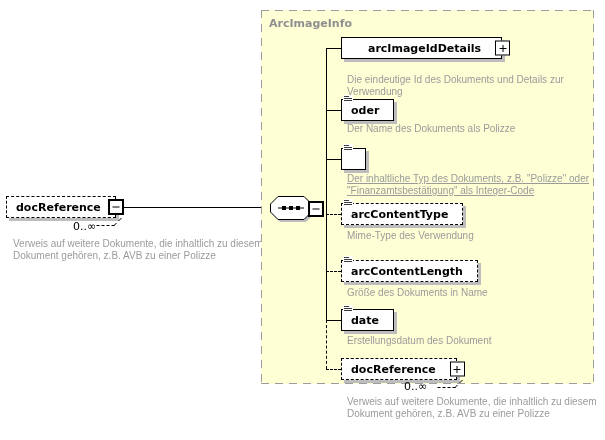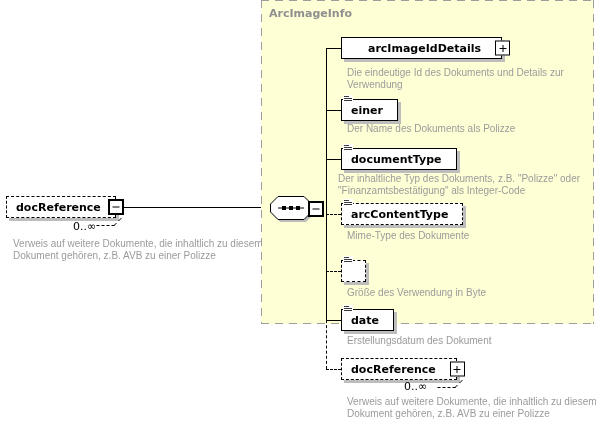--- a/index.html
+++ b/index.html
@@ -45,21 +45,21 @@
     transform:skewX(-45deg);z-index:1;
   }
 
   .desc{
     position:absolute;font-size:10px;line-height:12px;color:#9b9b9b;
     font-family:"Liberation Sans", sans-serif;
   }
   .card{position:absolute;font-size:11px;color:#000;}
 
   
-  .panel{position:absolute;left:261px;top:0;width:333px;height:324px;background:#fffdd6;background:#ffffd6;text-align:right;}
+  .panel{position:absolute;left:261px;top:10px;width:333px;height:374px;background:#fffdd6;background:#ffffd6;text-align:right;}
   .pb{position:absolute;}
   .pb-top{left:0;top:0;width:100%;height:1px;background:repeating-linear-gradient(90deg,#9d9d9d 0 8px,transparent 8px 14px);}
   .pb-bottom{left:0;bottom:0;width:100%;height:1px;background:repeating-linear-gradient(90deg,#9d9d9d 0 8px,transparent 8px 14px);}
   .pb-left{left:0;top:0;width:1px;height:100%;background:repeating-linear-gradient(180deg,#9d9d9d 0 8px,transparent 8px 14px);}
   .pb-right{right:0;top:0;width:1px;height:100%;background:repeating-linear-gradient(180deg,#9d9d9d 0 8px,transparent 8px 14px);}
   .panel-title{position:absolute;left:8px;top:7px;font-size:11px;font-weight:bold;color:#8f8f8f;}
 
   .seq{position:absolute;left:270px;top:196px;filter:drop-shadow(2px 2px 0 #bdbdbd);z-index:3;}
   .seq-toggle{position:absolute;left:308px;top:201px;right:auto;transform:none;z-index:5;}
 
@@ -110,60 +110,60 @@
 <div class="line" style="left:326px;top:159px;width:15px;height:1px;"></div>
 <div class="dline-h" style="left:326px;top:214px;width:15px;"></div>
 <div class="dline-h" style="left:326px;top:271px;width:15px;"></div>
 <div class="line" style="left:326px;top:320px;width:15px;height:1px;"></div>
 <div class="dline-h" style="left:326px;top:369px;width:15px;"></div>
 
 <div class="elbox b0">
   <span>arcImageIdDetails</span>
   <span class="toggle plus"></span>
 </div>
-<div class="desc" style="left:347px;top:67px;width:250px;">Die eindeutige Id des Dokuments und Details zur Verwendung</div>
+<div class="desc" style="left:347px;top:74px;width:250px;">Die eindeutige Id des Dokuments und Details zur Verwendung</div>
 
 <div class="elbox b1">
   <span class="simple-ico">
       <i></i>
       <i></i>
       <i></i>
     </span>
-  <span>einer</span>
+  <span>oder</span>
 </div>
 <div class="desc" style="left:347px;top:123px;width:250px;">Der Name des Dokuments als Polizze</div>
 
 <div class="elbox b2">
   <span class="simple-ico">
       <i></i>
       <i></i>
       <i></i>
     </span>
-  <span>documentType</span>
 </div>
-<div class="desc" style="left:338px;top:173px;width:250px;">Der inhaltliche Typ des Dokuments, z.B. "Polizze" oder "Finanzamtsbestätigung" als Integer-Code</div>
+<div class="desc" style="left:347px;top:173px;width:250px;text-decoration:underline;">Der inhaltliche Typ des Dokuments, z.B. "Polizze" oder "Finanzamtsbestätigung" als Integer-Code</div>
 
 <div class="elbox optional b3">
   <span class="simple-ico">
       <i></i>
       <i></i>
       <i></i>
     </span>
   <span>arcContentType</span>
 </div>
-<div class="desc" style="left:347px;top:230px;width:250px;">Mime-Type des Dokumente</div>
+<div class="desc" style="left:347px;top:230px;width:250px;">Mime-Type des Verwendung</div>
 
 <div class="elbox optional b4">
   <span class="simple-ico">
       <i></i>
       <i></i>
       <i></i>
     </span>
+  <span>arcContentLength</span>
 </div>
-<div class="desc" style="left:347px;top:287px;width:250px;">Größe des Verwendung in Byte</div>
+<div class="desc" style="left:347px;top:287px;width:250px;">Größe des Dokuments in Name</div>
 
 <div class="elbox b5">
   <span class="simple-ico">
       <i></i>
       <i></i>
       <i></i>
     </span>
   <span>date</span>
 </div>
 <div class="desc" style="left:347px;top:335px;width:250px;">Erstellungsdatum des Dokument</div>

